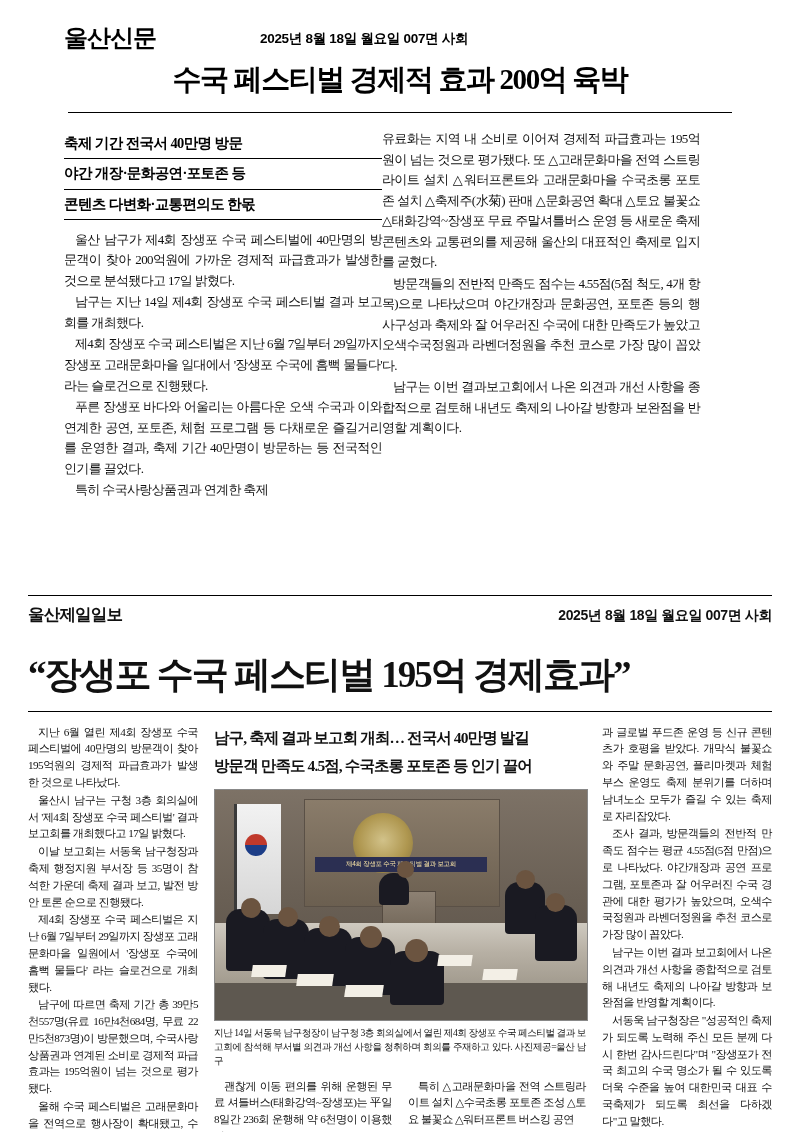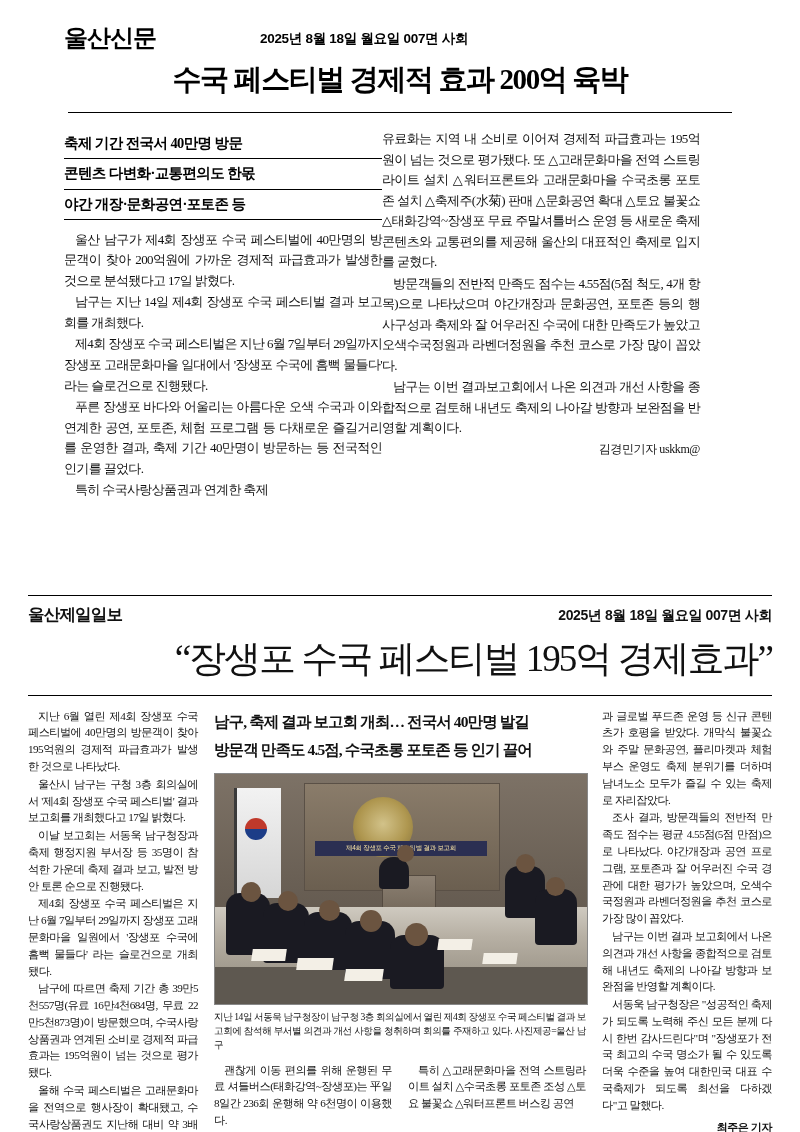--- a/index.html
+++ b/index.html
@@ -124,25 +124,25 @@
     font-weight: bold;
     letter-spacing: -0.8px;
   }
   .a2-dateline {
     font-family: "Liberation Sans", sans-serif;
     font-size: 14px;
     font-weight: bold;
     letter-spacing: -0.4px;
   }
   .a2-headline {
-    text-align: right;
+    text-align: left;
     font-size: 37px;
-    font-weight: normal;
+    font-weight: bold;
     letter-spacing: -2px;
-    margin-top: 12px;
+    margin-top: 28px;
     line-height: 1.15;
   }
   .a2-rule2 {
     border-bottom: 1.1px solid #000;
     margin-top: 14px;
   }
 
   .a2-body {
     display: flex;
     gap: 16px;
@@ -275,35 +275,34 @@
 
     <div class="a1-headline">수국 페스티벌 경제적 효과 200억 육박</div>
 
     <div class="a1-rule"></div>
 
     <div class="a1-body">
 
       <div class="a1-col">
         <div class="a1-subhead">
           <div>축제 기간 전국서 40만명 방문</div>
+          <div>야간 개장·문화공연·포토존 등</div>
           <div>콘텐츠 다변화·교통편의도 한몫</div>
-          <div>야간 개장·문화공연·포토존 등</div>
         </div>
         <p class="a1-p">울산 남구가 제4회 장생포 수국 페스티벌에 40만명의 방문객이 찾아 200억원에 가까운 경제적 파급효과가 발생한 것으로 분석됐다고 17일 밝혔다.</p>
         <p class="a1-p">남구는 지난 14일 제4회 장생포 수국 페스티벌 결과 보고회를 개최했다.</p>
         <p class="a1-p">제4회 장생포 수국 페스티벌은 지난 6월 7일부터 29일까지 장생포 고래문화마을 일대에서 '장생포 수국에 흠뻑 물들다' 라는 슬로건으로 진행됐다.</p>
         <p class="a1-p">푸른 장생포 바다와 어울리는 아름다운 오색 수국과 이와 연계한 공연, 포토존, 체험 프로그램 등 다채로운 즐길거리를 운영한 결과, 축제 기간 40만명이 방문하는 등 전국적인 인기를 끌었다.</p>
         <p class="a1-p">특히 수국사랑상품권과 연계한 축제</p>
       </div>
 
       <div class="a1-col">
         <p class="a1-p" style="text-indent:0">유료화는 지역 내 소비로 이어져 경제적 파급효과는 195억원이 넘는 것으로 평가됐다. 또 △고래문화마을 전역 스트링라이트 설치 △워터프론트와 고래문화마을 수국초롱 포토존 설치 △축제주(水菊) 판매 △문화공연 확대 △토요 불꽃쇼 △태화강역~장생포 무료 주말셔틀버스 운영 등 새로운 축제 콘텐츠와 교통편의를 제공해 울산의 대표적인 축제로 입지를 굳혔다.</p>
         <p class="a1-p">방문객들의 전반적 만족도 점수는 4.55점(5점 척도, 4개 항목)으로 나타났으며 야간개장과 문화공연, 포토존 등의 행사구성과 축제와 잘 어우러진 수국에 대한 만족도가 높았고 오색수국정원과 라벤더정원을 추천 코스로 가장 많이 꼽았다.</p>
         <p class="a1-p">남구는 이번 결과보고회에서 나온 의견과 개선 사항을 종합적으로 검토해 내년도 축제의 나아갈 방향과 보완점을 반영할 계획이다.</p>
-        <div class="a1-byline">김경민기자 uskkm@</div>
       </div>
 
     </div>
   </div>
 
   <div class="article2">
 
     <div class="a2-top-rule"></div>
 
     <div class="a2-masthead-row">

